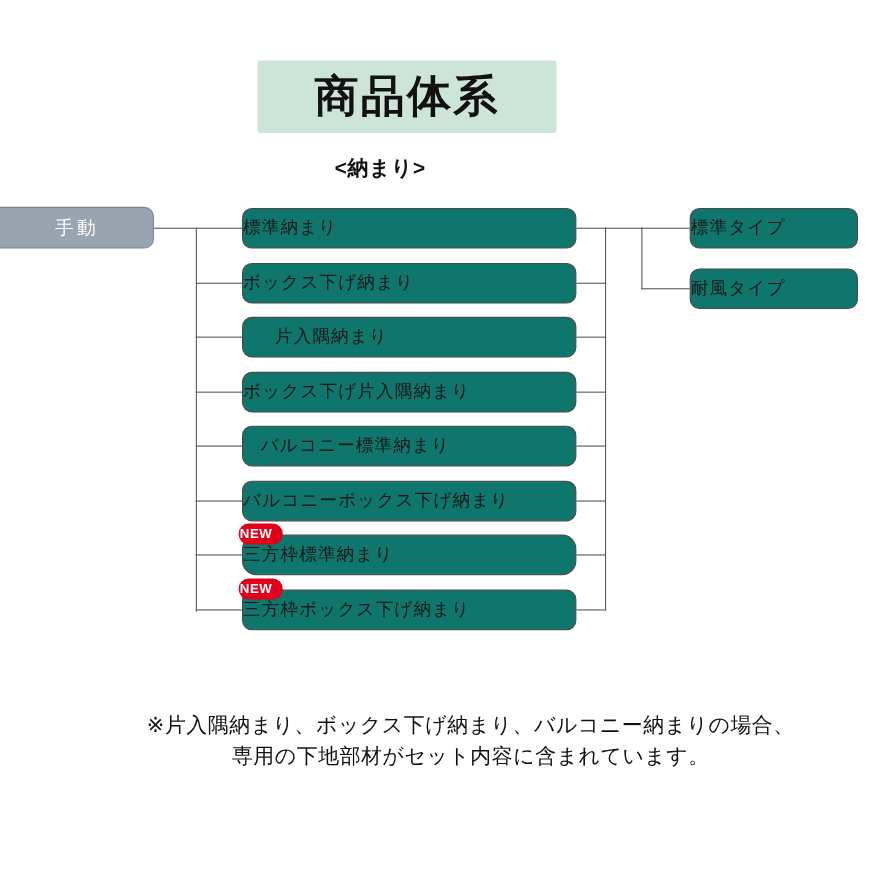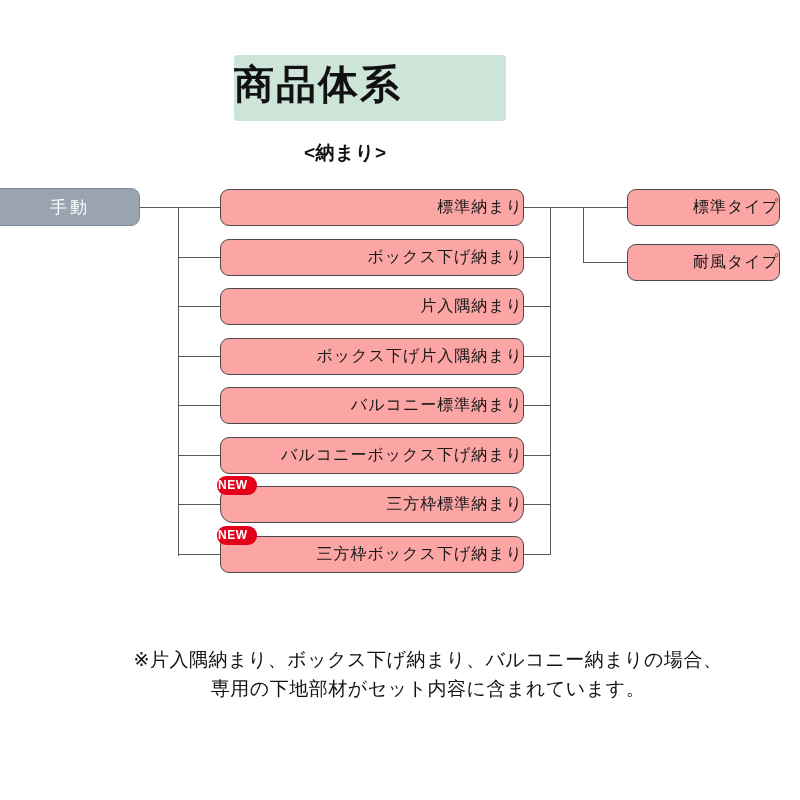--- a/index.html
+++ b/index.html
@@ -11,52 +11,52 @@
     overflow:hidden;
     position:relative;
     color:#1a1a1a;
   }
   #canvas{position:relative;width:800px;height:800px;}
 
   
   .title-band{
     position:absolute;left:234px;top:55px;width:272px;height:66px;
     background:#cde5d8;border-radius:3px;
-    display:flex;align-items:center;justify-content:flex-start;font-family:Liberation Mono, monospace;
+    display:flex;align-items:center;justify-content:center;
   }
   .title-text{
     font-size:40px;font-weight:bold;color:#111111;
     letter-spacing:2px;line-height:1;
   }
 
   
   .col-head{
     position:absolute;font-size:19px;font-weight:bold;color:#111;
     letter-spacing:0.5px;white-space:nowrap;
   }
-  #head-osamari{left:304px;top:140px;}
+  #head-osamari{left:304px;top:140px;font-family:Liberation Mono, monospace;}
   #head-shutter{left:570px;top:140px;}
 
   
   .root-node{
     position:absolute;left:-12px;top:188px;width:152px;height:38px;
     background:#9aa3b0;border:1px solid #7e8795;border-radius:9px;
     display:flex;align-items:center;justify-content:center;
     box-sizing:border-box;
   }
   .root-label{
     color:#ffffff;font-size:17px;letter-spacing:3px;
     padding-left:12px;
   }
 
   
   .node{
     position:absolute;box-sizing:border-box;
-    background:#fca5a5;border:1px solid #4a4a4a;border-radius:9px;
-    display:flex;align-items:center;justify-content:flex-end;
+    background:#0f766e;border:1px solid #4a4a4a;border-radius:9px;
+    display:flex;align-items:center;justify-content:flex-start;
   }
   .node-label{
     font-size:16px;color:#171717;letter-spacing:1px;white-space:nowrap;
   }
   .left-col .node{left:220px;width:304px;height:37px;}
   .right-col .node{left:627px;width:153px;height:37px;}
 
   
   .new-badge{
     position:absolute;
@@ -127,29 +127,29 @@
   <div class="left-col">
 
     <div class="node" style="top:189px;">
       <span class="node-label">標準納まり</span>
     </div>
 
     <div class="node" style="top:239px;">
       <span class="node-label">ボックス下げ納まり</span>
     </div>
 
-    <div class="node" style="top:288px;">
+    <div class="node" style="top:288px;padding-left:29px;">
       <span class="node-label">片入隅納まり</span>
     </div>
 
     <div class="node" style="top:338px;">
       <span class="node-label">ボックス下げ片入隅納まり</span>
     </div>
 
-    <div class="node" style="top:387px;">
+    <div class="node" style="top:387px;padding-left:16px;">
       <span class="node-label">バルコニー標準納まり</span>
     </div>
 
     <div class="node" style="top:437px;">
       <span class="node-label">バルコニーボックス下げ納まり</span>
     </div>
 
     <div class="node" style="top:486px;border-radius:13px;">
       <span class="node-label">三方枠標準納まり</span>
     </div>

